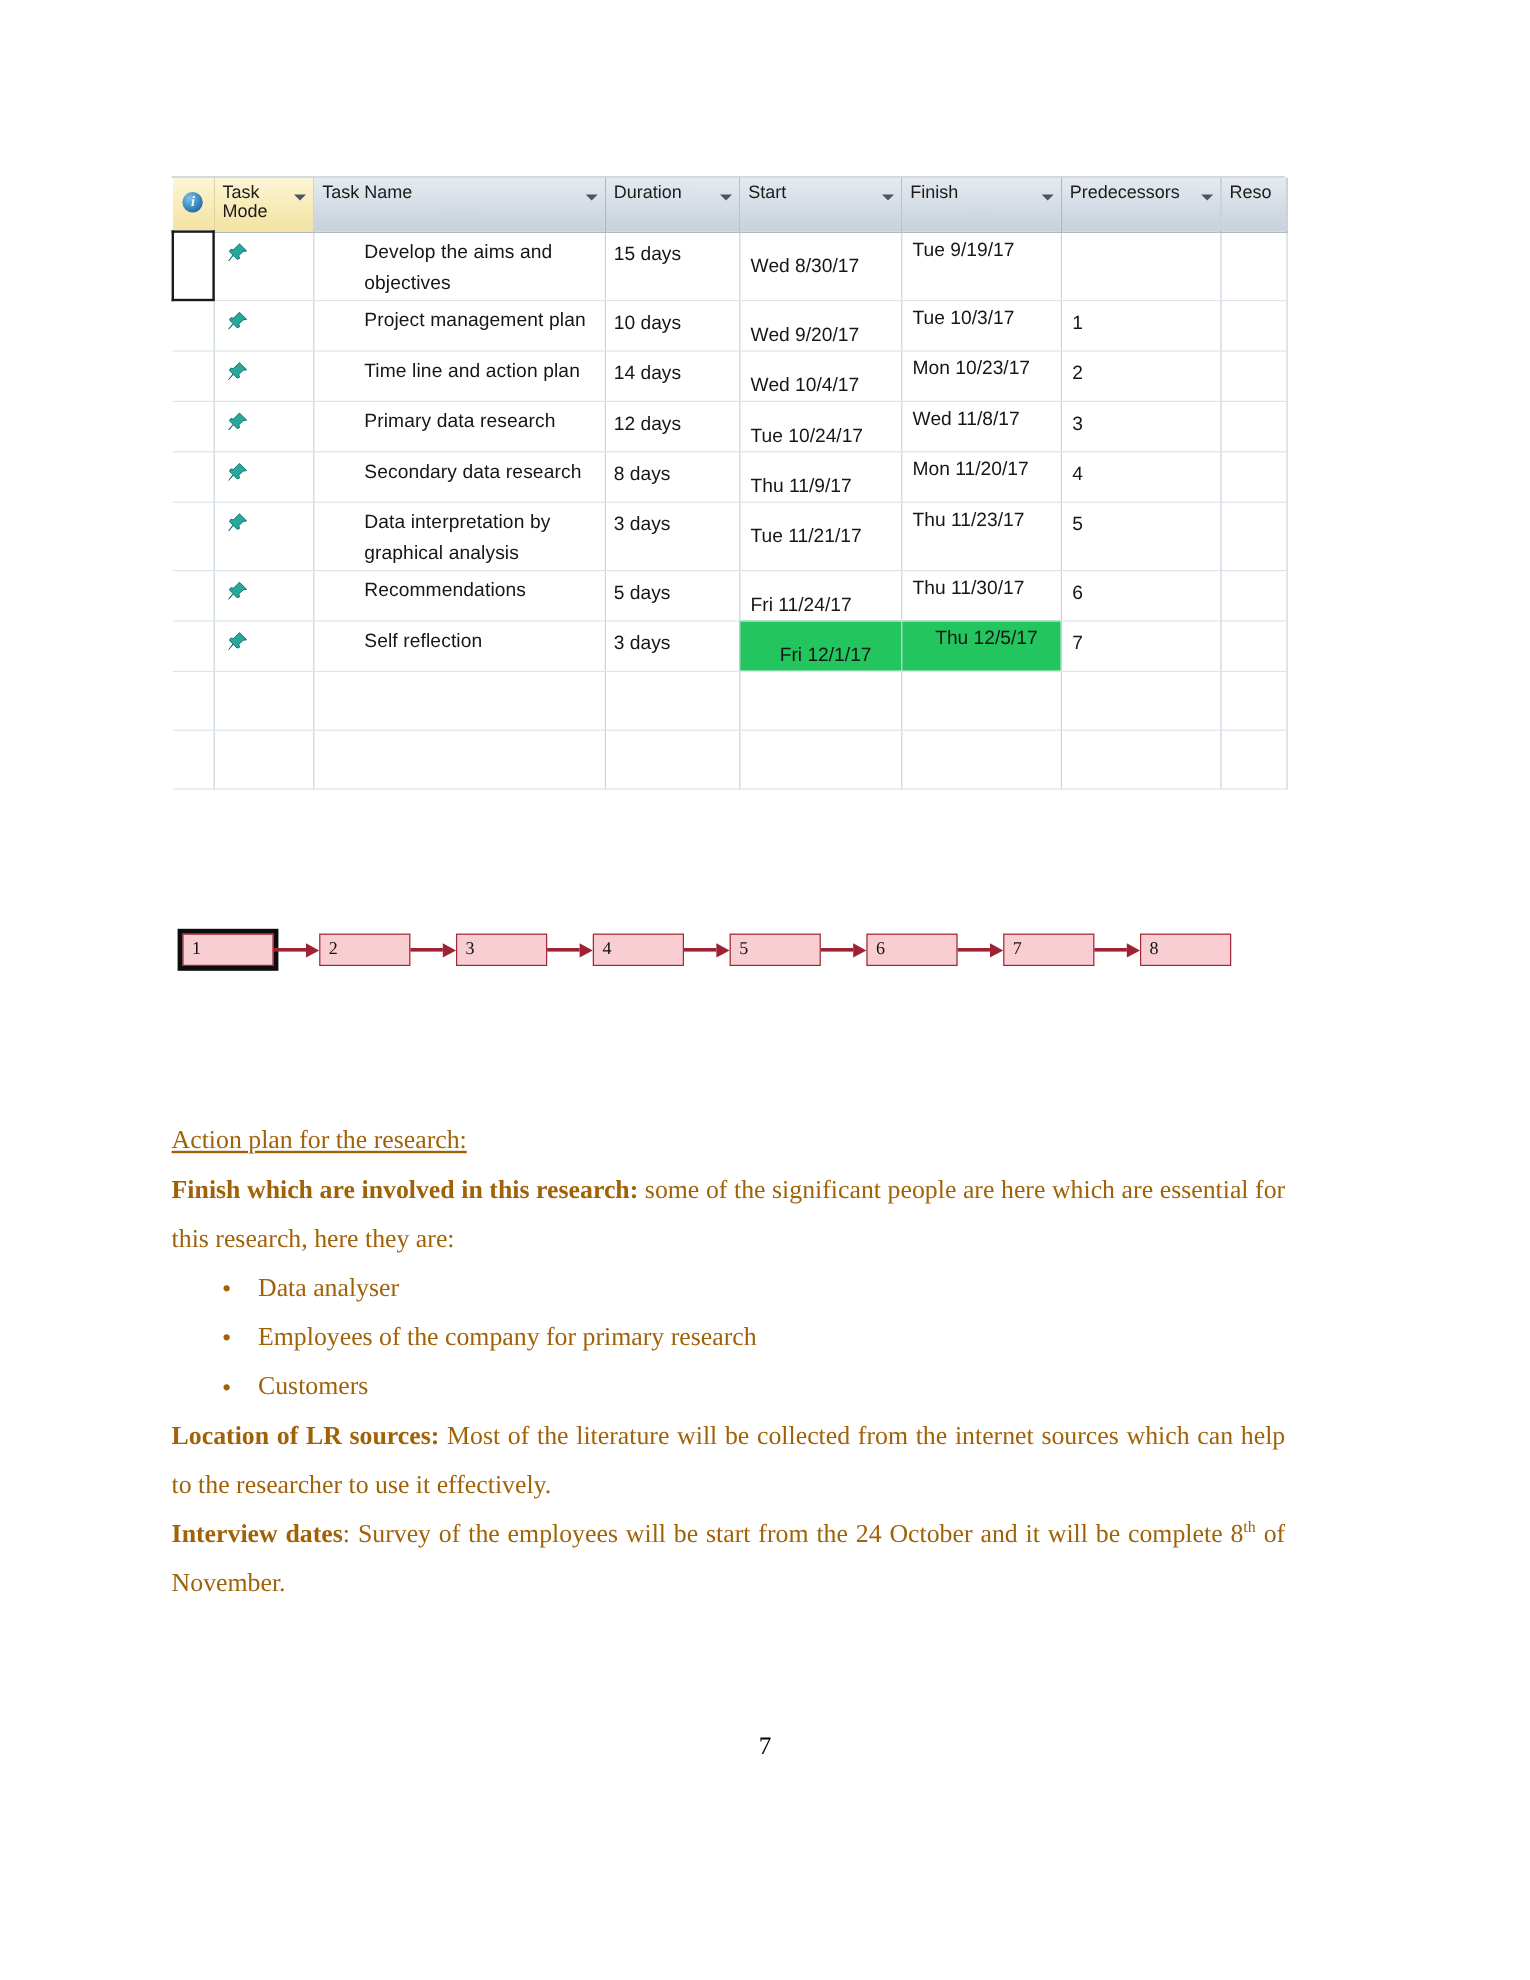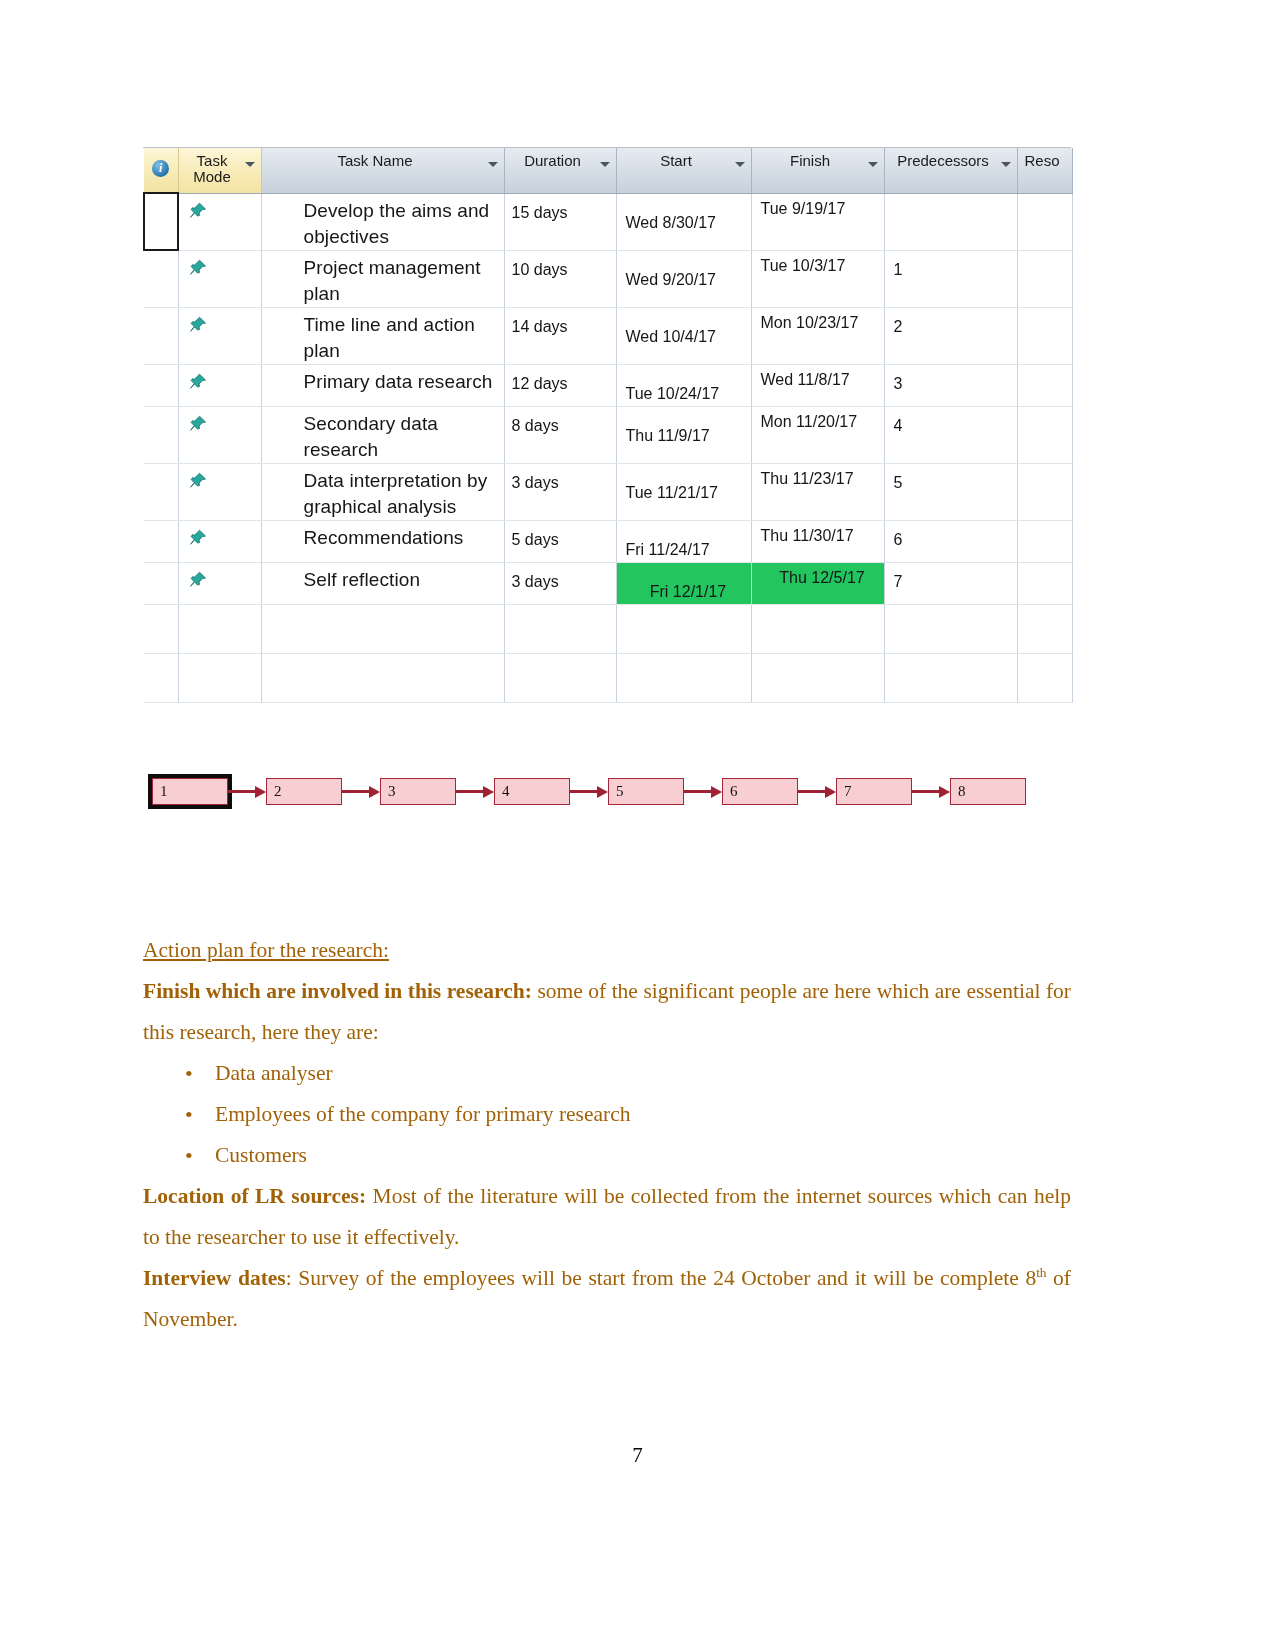--- a/index.html
+++ b/index.html
@@ -55,21 +55,20 @@
     font-size: 15px;
     font-weight: normal;
     color: #1b1b1b;
     text-align: left;
     position: relative;
   }
   .pj-head th .hlabel {
     display: block;
     padding: 5px 22px 0 7px;
     line-height: 16px;
-    text-align: center;
   }
   .pj-head th.col-i {
     background: linear-gradient(to bottom, #fdf6d8 0%, #f7eab4 60%, #f2e3a3 100%);
     border-right: 1px solid #d8c98c;
     text-align: center;
     width: 34px;
   }
   .pj-head th.col-taskmode {
     background: linear-gradient(to bottom, #fdf6d8 0%, #f7eab4 60%, #f2e3a3 100%);
     border-right: 1px solid #d8c98c;
@@ -109,21 +108,21 @@
   .w-res      { width: 55px; }
 
   .pj-table td {
     font-size: 16px;
     color: #161616;
     line-height: 25px;
     background: #ffffff;
   }
   td.c-indicator { border-right: 1px solid #c9d3dd; }
   td.c-mode { text-align: left; padding-left: 9px; }
-  td.c-name { padding-left: 42px; padding-top: 4px; font-size: 19px; line-height: 26px; letter-spacing: .1px; }
+  td.c-name { padding-left: 42px; padding-top: 4px; font-size: 16px; line-height: 26px; letter-spacing: .1px; }
   td.c-dur  { padding-left: 7px; padding-top: 6px; font-size: 16px; }
   td.c-start{ padding-left: 9px; padding-top: 16px; font-size: 16px; }
   td.c-fin  { padding-left: 9px; padding-top: 2px; font-size: 16px; }
   td.c-pred { padding-left: 9px; padding-top: 6px; font-size: 16px; }
   td.c-res  { }
 
   tr.r-sel td.c-indicator {
     border: 2px solid #1a1a1a;
     border-right: 2px solid #1a1a1a;
   }

